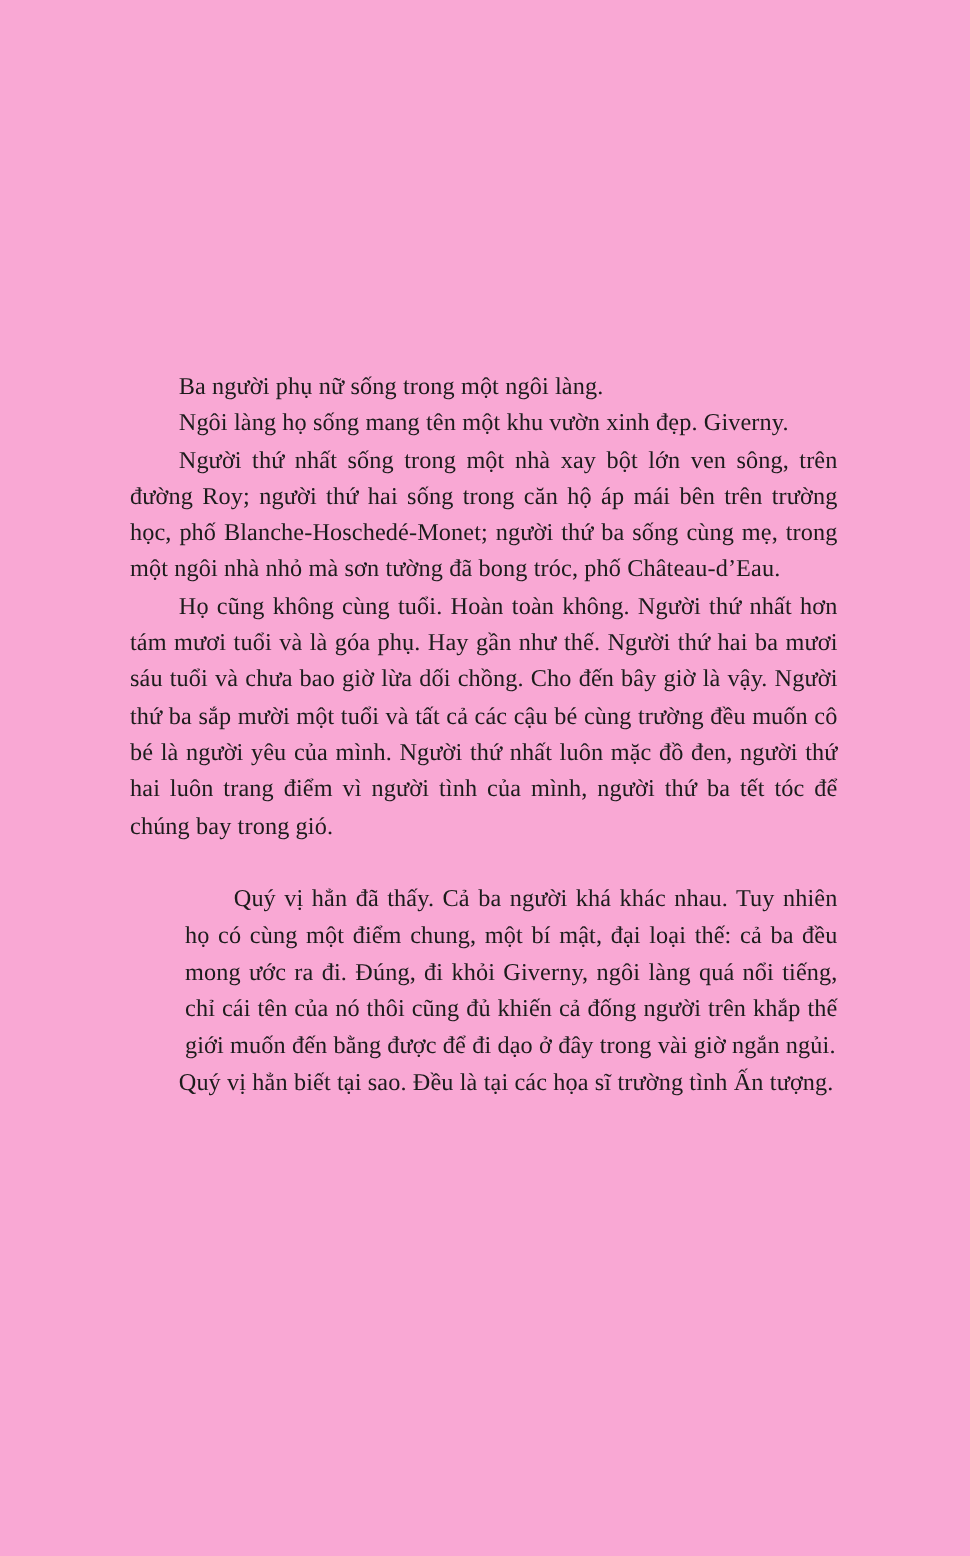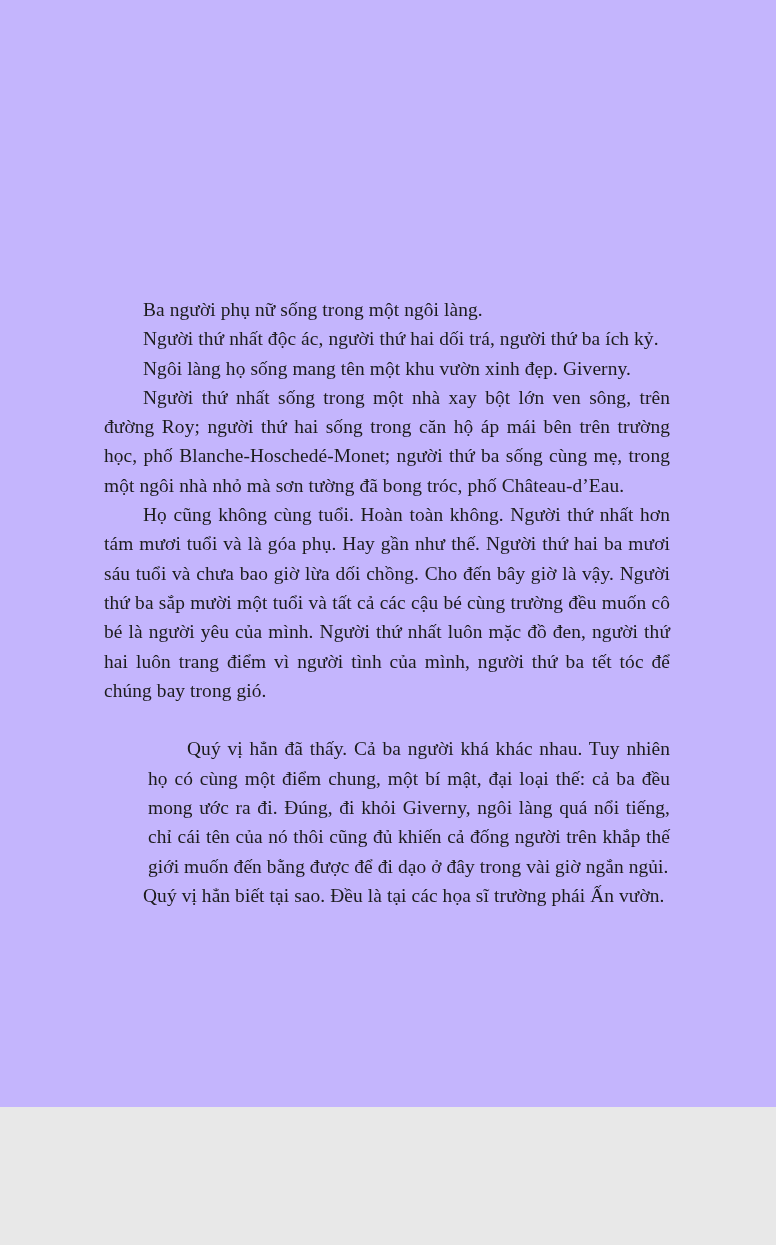--- a/index.html
+++ b/index.html
@@ -3,23 +3,23 @@
   <meta charset="utf-8">
   <style>
     html, body {
       margin: 0;
       padding: 0;
       background: #e8e8e8;
     }
     .book-page {
       position: relative;
       width: 776px;
-      height: 1107px;
+      height: 1245px;
       margin: 0 auto;
-      background: #c4b5fd;
+      background: #f9a8d4;
       overflow: hidden;
     }
     .text-block {
       position: absolute;
       left: 104px;
       top: 295px;
       width: 566px;
       font-family: "Liberation Serif", "DejaVu Serif", serif;
       font-size: 19.4px;
       line-height: 29.3px;
@@ -36,20 +36,19 @@
       margin-top: 29.3px;
       margin-left: 44px;
     }
   </style>
 </head>
 <body>
 
 <div class="book-page">
   <div class="text-block">
     <p>Ba người phụ nữ sống trong một ngôi làng.</p>
-    <p>Người thứ nhất độc ác, người thứ hai dối trá, người thứ ba ích kỷ.</p>
     <p>Ngôi làng họ sống mang tên một khu vườn xinh đẹp. Giverny.</p>
     <p>Người thứ nhất sống trong một nhà xay bột lớn ven sông, trên đường Roy; người thứ hai sống trong căn hộ áp mái bên trên trường học, phố Blanche-Hoschedé-Monet; người thứ ba sống cùng mẹ, trong một ngôi nhà nhỏ mà sơn tường đã bong tróc, phố Château-d’Eau.</p>
     <p>Họ cũng không cùng tuổi. Hoàn toàn không. Người thứ nhất hơn tám mươi tuổi và là góa phụ. Hay gần như thế. Người thứ hai ba mươi sáu tuổi và chưa bao giờ lừa dối chồng. Cho đến bây giờ là vậy. Người thứ ba sắp mười một tuổi và tất cả các cậu bé cùng trường đều muốn cô bé là người yêu của mình. Người thứ nhất luôn mặc đồ đen, người thứ hai luôn trang điểm vì người tình của mình, người thứ ba tết tóc để chúng bay trong gió.</p>
     <p class="section-break">Quý vị hẳn đã thấy. Cả ba người khá khác nhau. Tuy nhiên họ có cùng một điểm chung, một bí mật, đại loại thế: cả ba đều mong ước ra đi. Đúng, đi khỏi Giverny, ngôi làng quá nổi tiếng, chỉ cái tên của nó thôi cũng đủ khiến cả đống người trên khắp thế giới muốn đến bằng được để đi dạo ở đây trong vài giờ ngắn ngủi.</p>
-    <p>Quý vị hẳn biết tại sao. Đều là tại các họa sĩ trường phái Ấn vườn.</p>
+    <p>Quý vị hẳn biết tại sao. Đều là tại các họa sĩ trường tình Ấn tượng.</p>
   </div>
 </div>
 
 </body></html>

